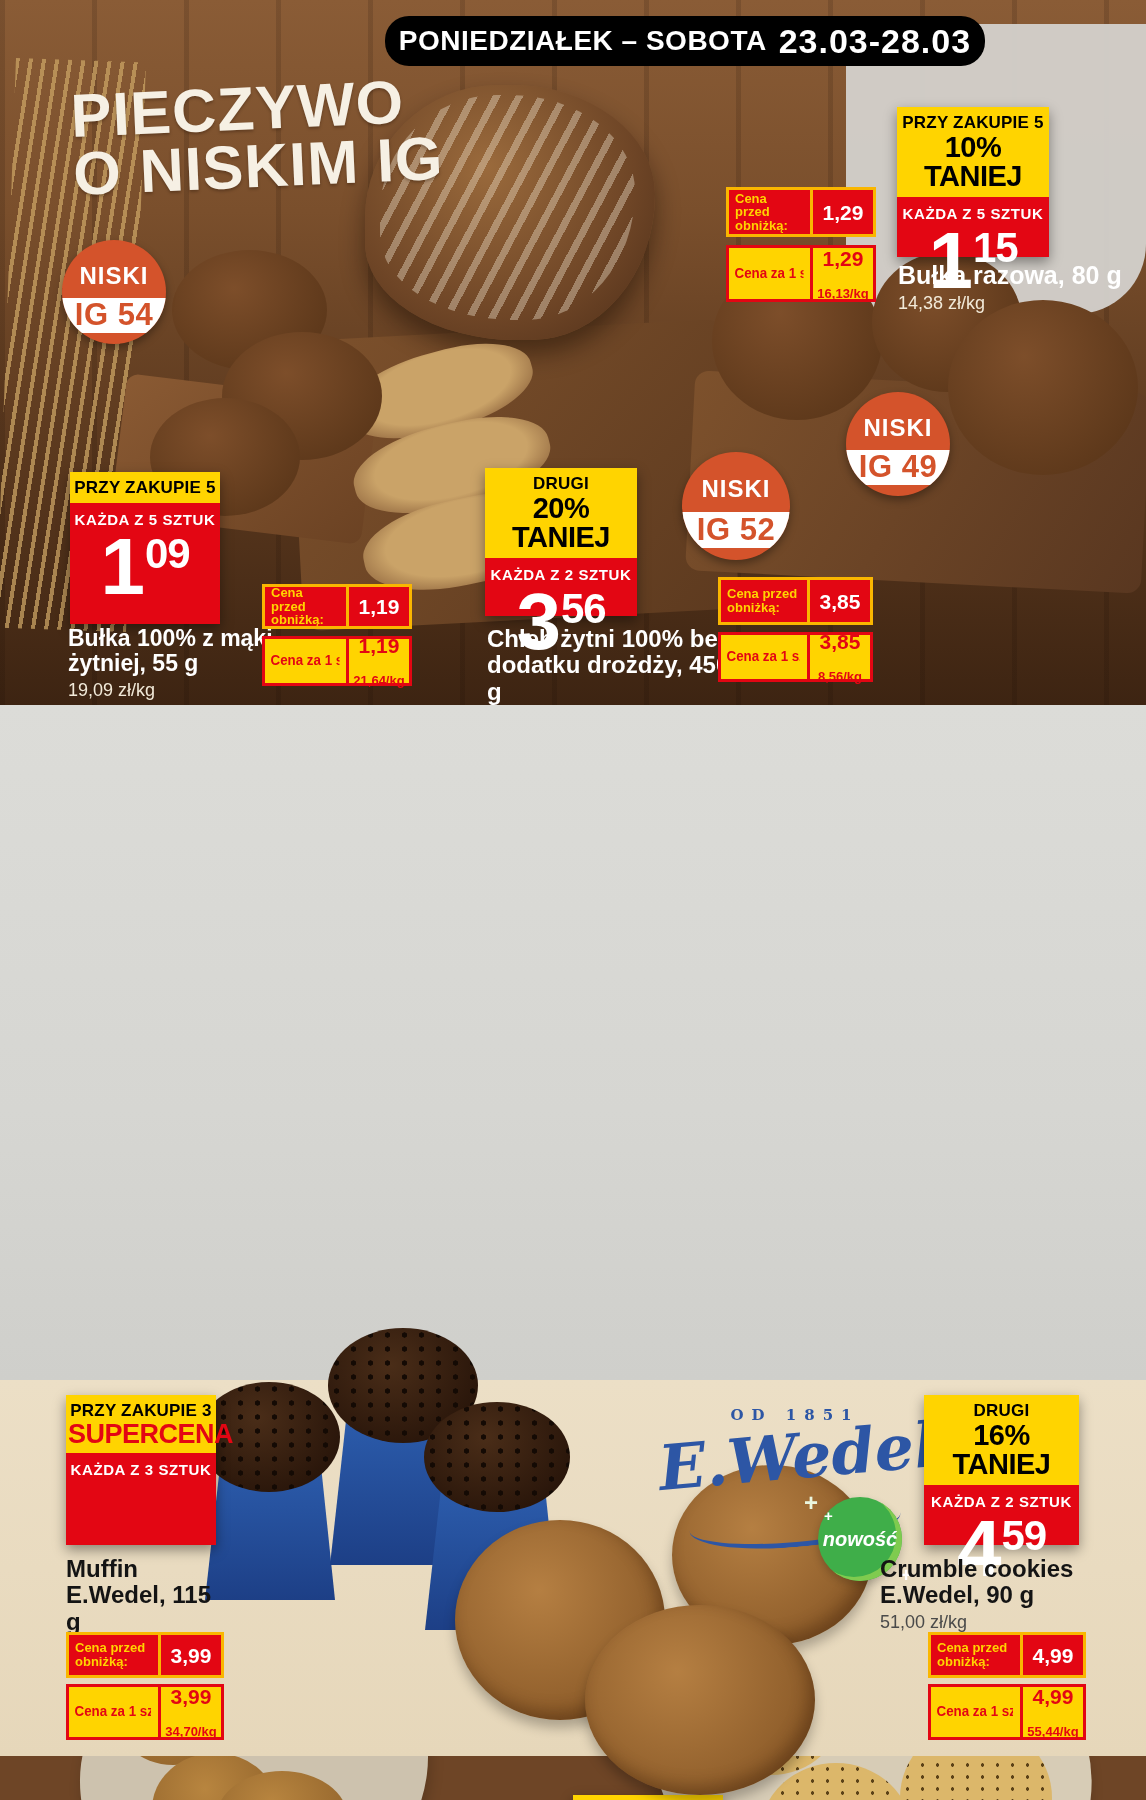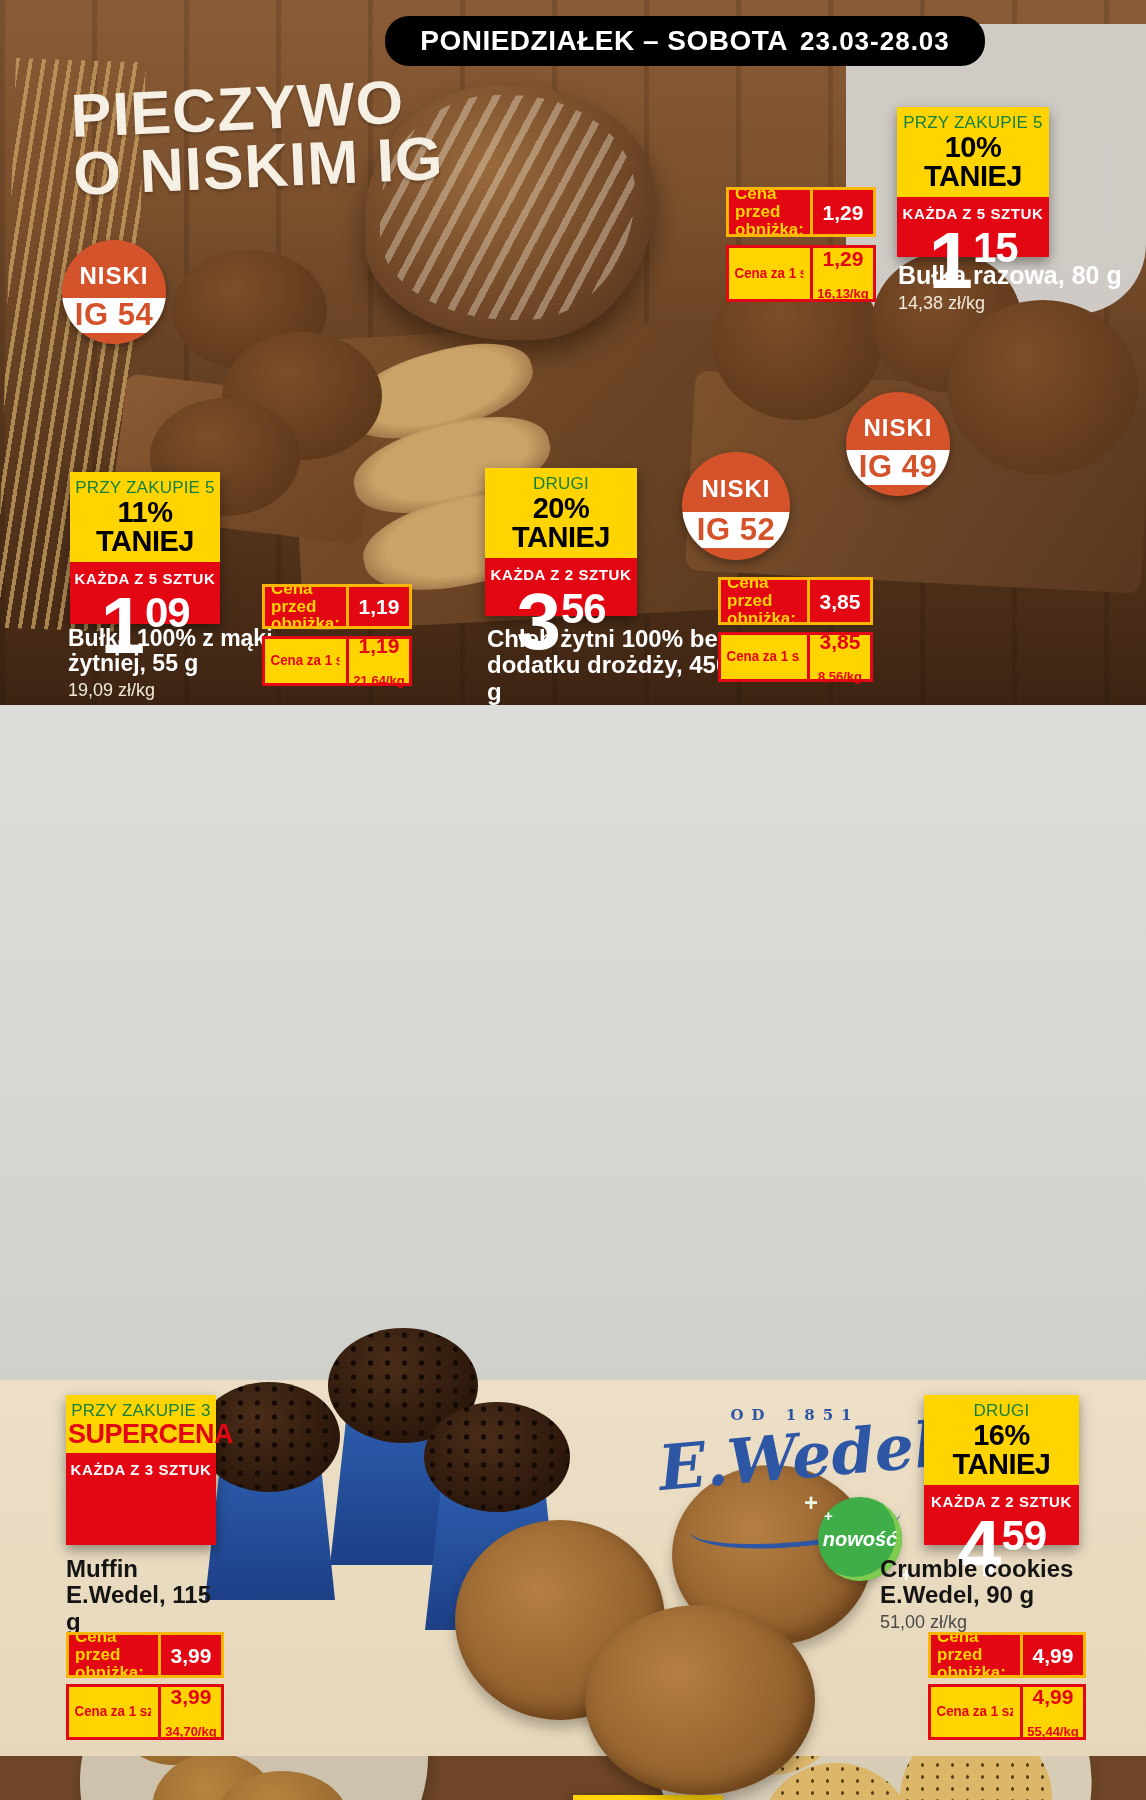--- a/index.html
+++ b/index.html
@@ -39,53 +39,53 @@
     background-image:radial-gradient(circle,#5c4218 16%,rgba(0,0,0,0) 20%);background-size:15px 12px;}
   .wrapper-blue{background:linear-gradient(180deg,#2f63b5,#1d3f86);clip-path:polygon(12% 18%,50% 0,88% 12%,100% 100%,0 100%);}
   .muffin-top{background:radial-gradient(ellipse at 42% 32%,#4a2d18,#241208 88%);border-radius:50%;
     background-image:radial-gradient(circle,#140a04 22%,rgba(0,0,0,0) 26%),radial-gradient(ellipse at 42% 32%,#4a2d18,#241208 88%);background-size:17px 14px,100% 100%;}
   .cookie{border-radius:50%;background:radial-gradient(circle at 40% 35%,#b57f42,#8f5e2b 70%,#7a4c20 100%);box-shadow:inset -6px -8px 16px rgba(60,30,8,.4),0 8px 12px rgba(0,0,0,.25);}
 
   
   .banner{position:absolute;left:385px;top:16px;width:600px;height:50px;background:#000;border-radius:24px;
     display:flex;align-items:center;justify-content:center;gap:12px;color:#fff;}
   .banner .d1{font-size:28px;font-weight:700;letter-spacing:.5px;}
-  .banner .d2{font-size:26px;font-weight:800;letter-spacing:1px;}
+  .banner .d2{font-size:34px;font-weight:800;letter-spacing:1px;}
 
   
   .title-top{position:absolute;left:72px;top:80px;color:#f6f0e4;font-weight:800;font-size:61px;line-height:.95;
     letter-spacing:1px;transform:rotate(-2.5deg);text-shadow:0 2px 3px rgba(40,20,8,.35);}
   .title-mid{position:absolute;left:70px;top:722px;color:#8d7a5a;font-weight:800;font-size:57px;letter-spacing:1px;
     transform:scale(.94,1.06);transform-origin:left top;}
 
   
   .ig{position:absolute;border-radius:50%;background:#d4532b;overflow:hidden;box-shadow:0 4px 9px rgba(0,0,0,.35);}
   .ig .t{position:absolute;top:21%;width:100%;text-align:center;color:#fff;font-weight:700;font-size:24px;letter-spacing:1px;}
   .ig .band{position:absolute;top:56%;left:-6%;width:112%;height:33%;background:#fff;display:flex;align-items:center;justify-content:center;color:#d4532b;font-weight:800;font-size:31px;letter-spacing:.5px;}
 
   
   .card{position:absolute;background:#e30613;box-shadow:0 5px 12px rgba(0,0,0,.4);display:flex;flex-direction:column;}
   .card-head{background:#ffd400;text-align:center;padding:7px 2px 5px;}
-  .card-head .l1{font-size:17px;font-weight:400;color:#15803d;line-height:1.1;letter-spacing:.2px;}
+  .card-head .l1{font-size:17px;font-weight:700;color:#000000;line-height:1.1;letter-spacing:.2px;}
   .card-head .l2{font-size:29px;font-weight:800;color:#000;line-height:1.02;letter-spacing:-.5px;}
   .card-head .l2.red{color:#e30613;font-size:27px;}
   .card-qty{color:#fff;font-size:15px;font-weight:700;text-align:center;margin-top:8px;letter-spacing:.6px;}
   .card-price{color:#fff;text-align:center;font-weight:800;line-height:.9;margin-top:3px;}
   .card-price .main{font-size:80px;letter-spacing:-3px;}
   .card-price .sup{display:inline-block;font-size:42px;transform:translateY(-26px);margin-left:3px;letter-spacing:-1px;}
 
   
   .prod{position:absolute;font-weight:700;font-size:25px;line-height:1.1;color:#fff;}
   .prod .unit{display:block;font-weight:400;font-size:18px;margin-top:4px;color:#f2ead9;}
   .prod.dark{color:#141414;font-size:24px;}
   .prod.dark .unit{color:#4a4a4a;}
 
   
   .pbox{position:absolute;display:flex;align-items:stretch;box-sizing:border-box;}
-  .pbox .lbl{flex:1;display:flex;align-items:center;padding:3px 6px;font-weight:700;font-size:17px;line-height:1.05;overflow:hidden;}
+  .pbox .lbl{flex:1;display:flex;align-items:center;padding:3px 6px;font-weight:700;font-size:13px;line-height:1.05;overflow:hidden;}
   .pbox .val{width:60px;display:flex;flex-direction:column;align-items:center;justify-content:center;font-weight:800;font-size:21px;line-height:1;}
   .pbox .val .kg{font-size:13px;font-weight:700;margin-top:18px;}
   .pbox-a{background:#e30613;border:3px solid #fab600;}
   .pbox-a .lbl{color:#ffd400;}
   .pbox-a .val{border-left:3px solid #fab600;color:#fff;}
   .pbox-b{background:#ffd400;border:3px solid #e30613;}
   .pbox-b .lbl{color:#e30613;white-space:nowrap;font-size:14.5px;transform:scaleX(.92);transform-origin:left center;}
   .pbox-b .val{border-left:3px solid #e30613;color:#e30613;}
 
   
@@ -163,21 +163,20 @@
       <div class="lbl">Cena za 1 szt.:</div>
       <div class="val">
         <span>1,29</span>
         <span class="kg">16,13/kg</span>
       </div>
     </div>
 
     <div class="card" style="left:70px;top:472px;width:150px;height:152px;">
       <div class="card-head">
         <div class="l1">PRZY ZAKUPIE 5</div>
-        <div class="l2">11% TANIEJ</div>
       </div>
       <div class="card-qty">KAŻDA Z 5 SZTUK</div>
       <div class="card-price">
         <span class="main">1</span><span class="sup">09</span>
       </div>
     </div>
     <div class="prod" style="left:68px;top:626px;width:215px;font-size:23px;">
       <span>Bułka 100% z mąki żytniej, 55 g</span>
       <span class="unit">19,09 zł/kg</span>
     </div>

